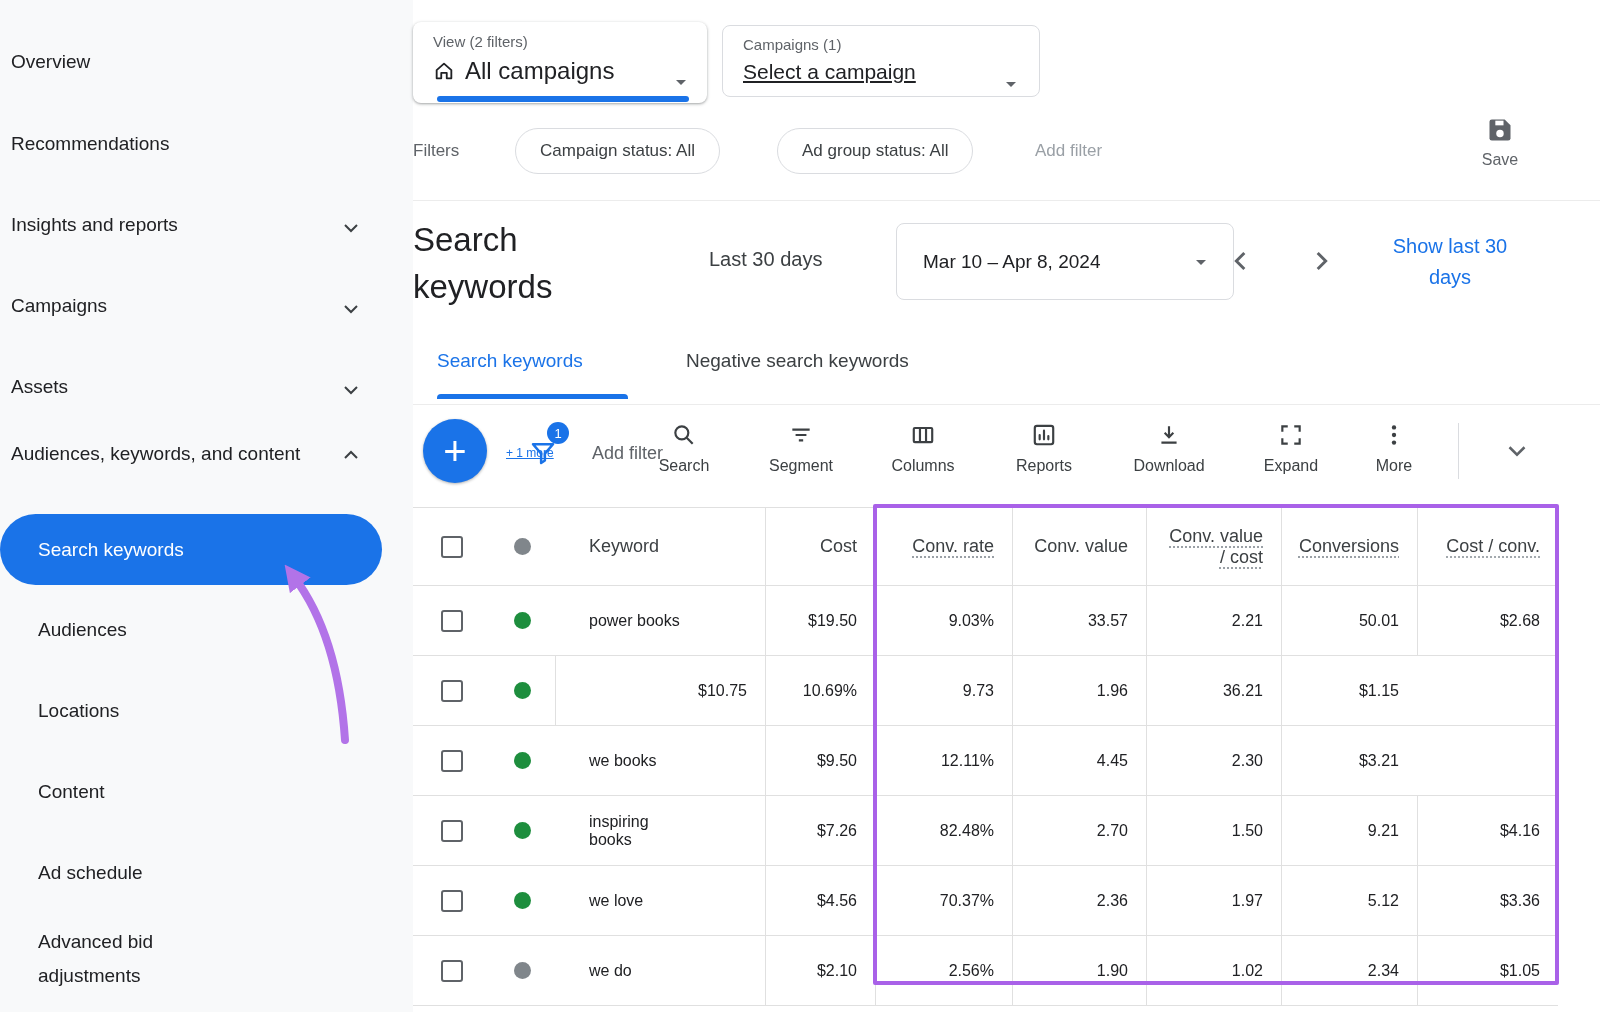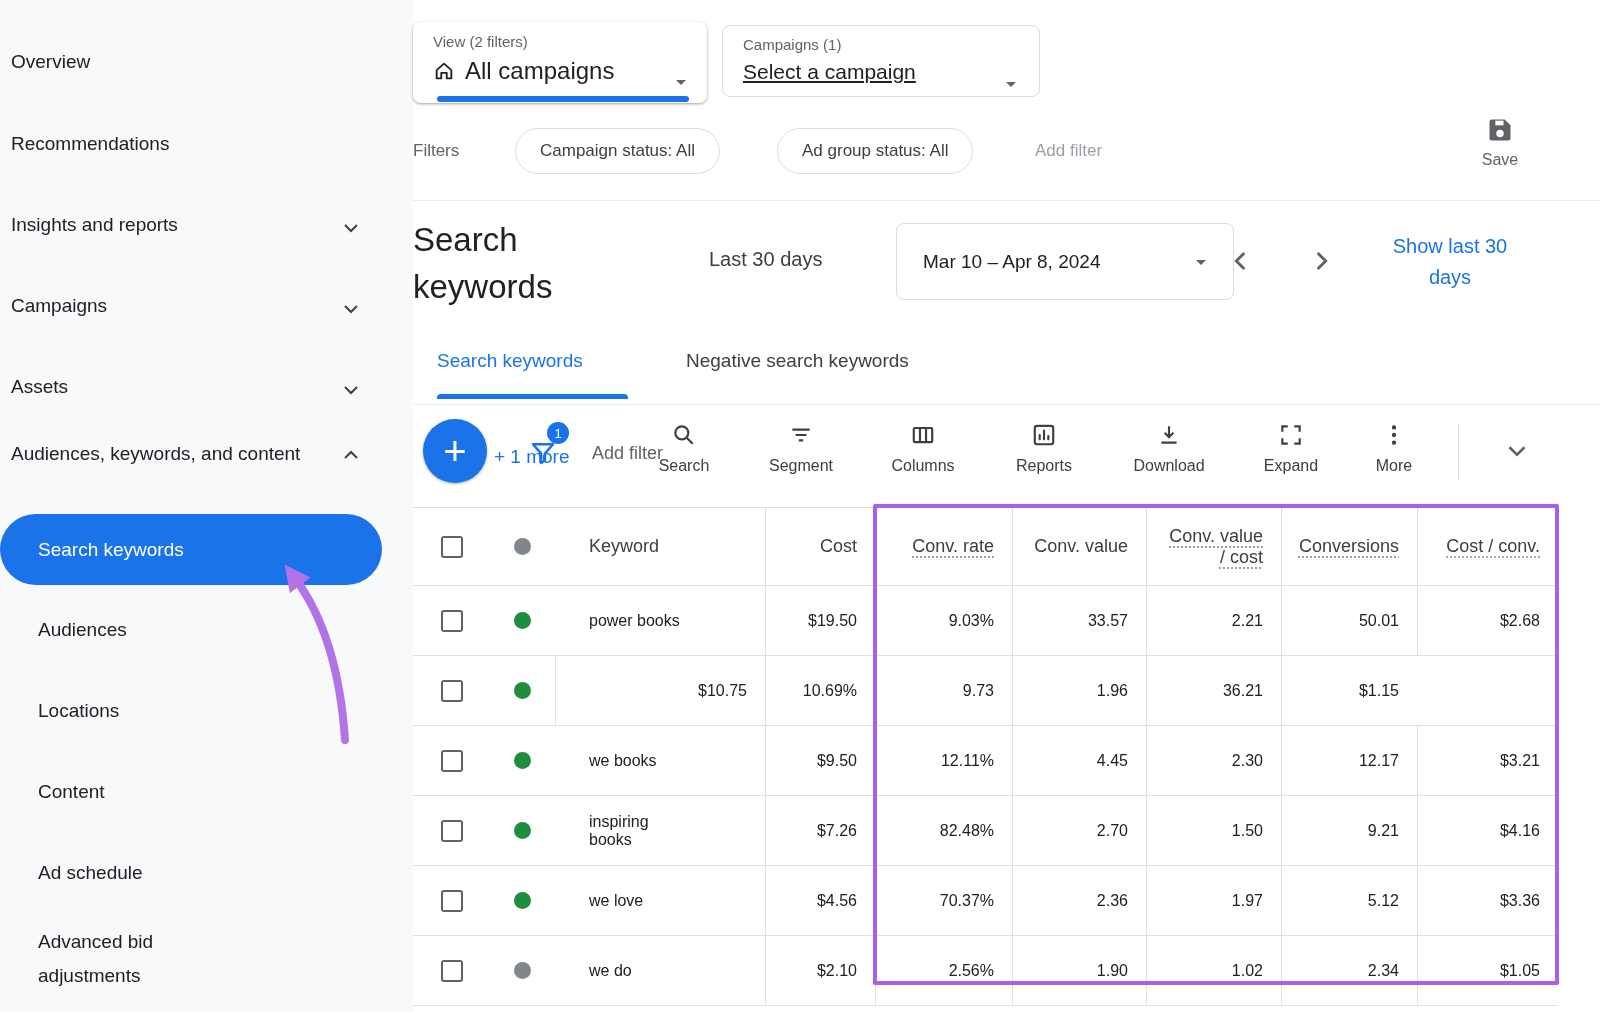--- a/index.html
+++ b/index.html
@@ -46,21 +46,21 @@
   
   .tab { position:absolute; top:350px; font-size:19px; font-weight:500; cursor:pointer; }
   .tab.active { color:#1a73e8; }
   .tab.inactive { color:#3c4043; }
   .tab-underline { position:absolute; left:437px; top:394px; width:191px; height:5px; background:#1a73e8; border-radius:4px 4px 0 0; }
 
   
   .fab { position:absolute; left:423px; top:419px; width:64px; height:64px; border-radius:50%; background:#1a73e8; color:#fff; font-size:40px; font-weight:300; display:flex; align-items:center; justify-content:center; box-shadow:0 1px 3px rgba(0,0,0,.3); cursor:pointer; }
   .more-filters { position:absolute; left:494px; top:436px; width:110px; height:52px; cursor:pointer; }
   .more-filters .funnel { position:absolute; left:34px; top:2px; }
-  .more-filters .txt { position:absolute; left:0; top:10px; font-size:19px; color:#1a73e8; }
+  .more-filters .txt { position:absolute; left:12px; top:10px; font-size:12px; color:#1a73e8; text-decoration:underline; }
   .more-filters .badge { position:absolute; left:53px; top:-14px; width:22px; height:22px; border-radius:50%; background:#1a73e8; color:#fff; font-size:13px; display:flex; align-items:center; justify-content:center; }
   .add-filter-tb { position:absolute; left:592px; top:443px; font-size:18px; color:#5f6368; cursor:pointer; }
   .tb-btn { position:absolute; top:422px; width:96px; display:flex; flex-direction:column; align-items:center; gap:9px; font-size:16px; color:#3c4043; cursor:pointer; }
   .tb-divider { position:absolute; left:1458px; top:423px; width:1px; height:56px; background:#dadce0; }
   .tb-chev { position:absolute; left:1502px; top:436px; cursor:pointer; }
 
   
   .table { position:absolute; left:413px; top:508px; width:1145px; }
   .thead, .trow { display:grid; grid-template-columns:77px 65px 210px 110px 137px 134px 135px 136px 141px; }
   .thead { height:78px; border-bottom:1px solid #e0e0e0; }
@@ -321,21 +321,20 @@
           <span class="cb"></span>
         </div>
       <div class="td col-dot">
           <span class="dot"></span>
         </div>
       <div class="td col-kw">we books</div>
       <div class="td num bl">$9.50</div>
       <div class="td num bl">12.11%</div>
       <div class="td num bl">4.45</div>
       <div class="td num bl">2.30</div>
-      <div class="td num bl">12.17</div>
       <div class="td num bl">$3.21</div>
     </div>
 
     <div class="trow">
       <div class="td col-cb">
           <span class="cb"></span>
         </div>
       <div class="td col-dot">
           <span class="dot"></span>
         </div>

